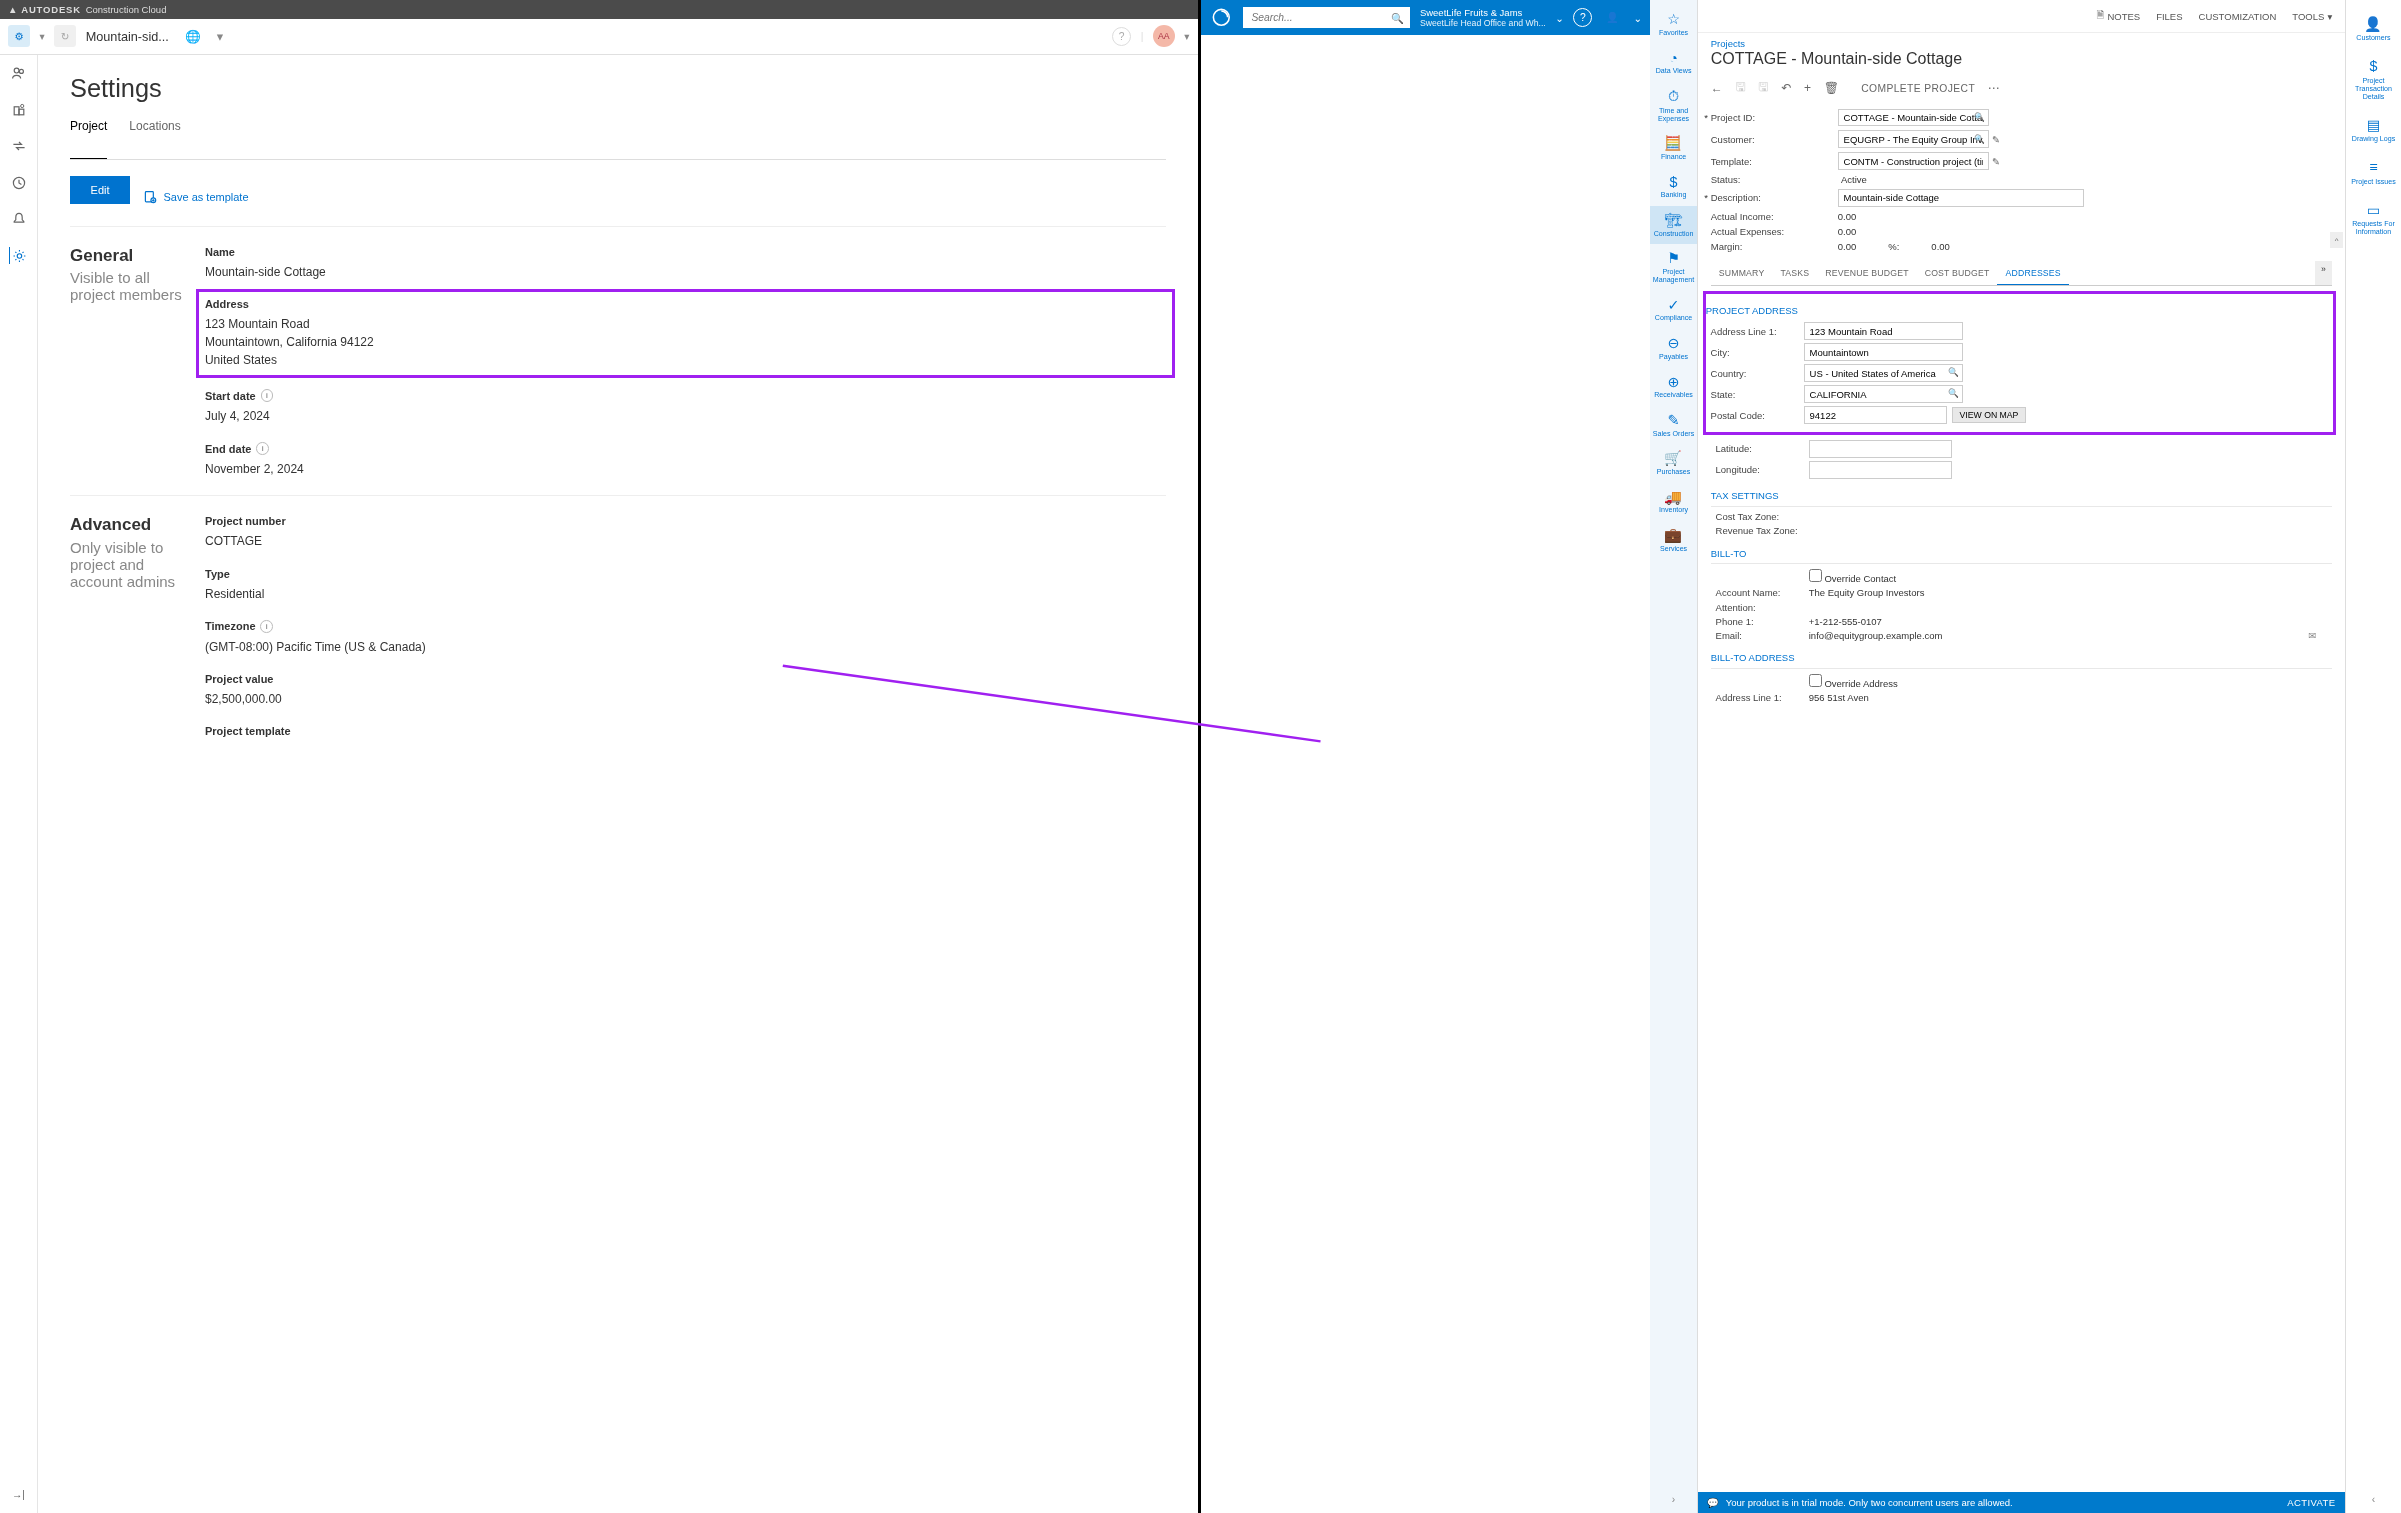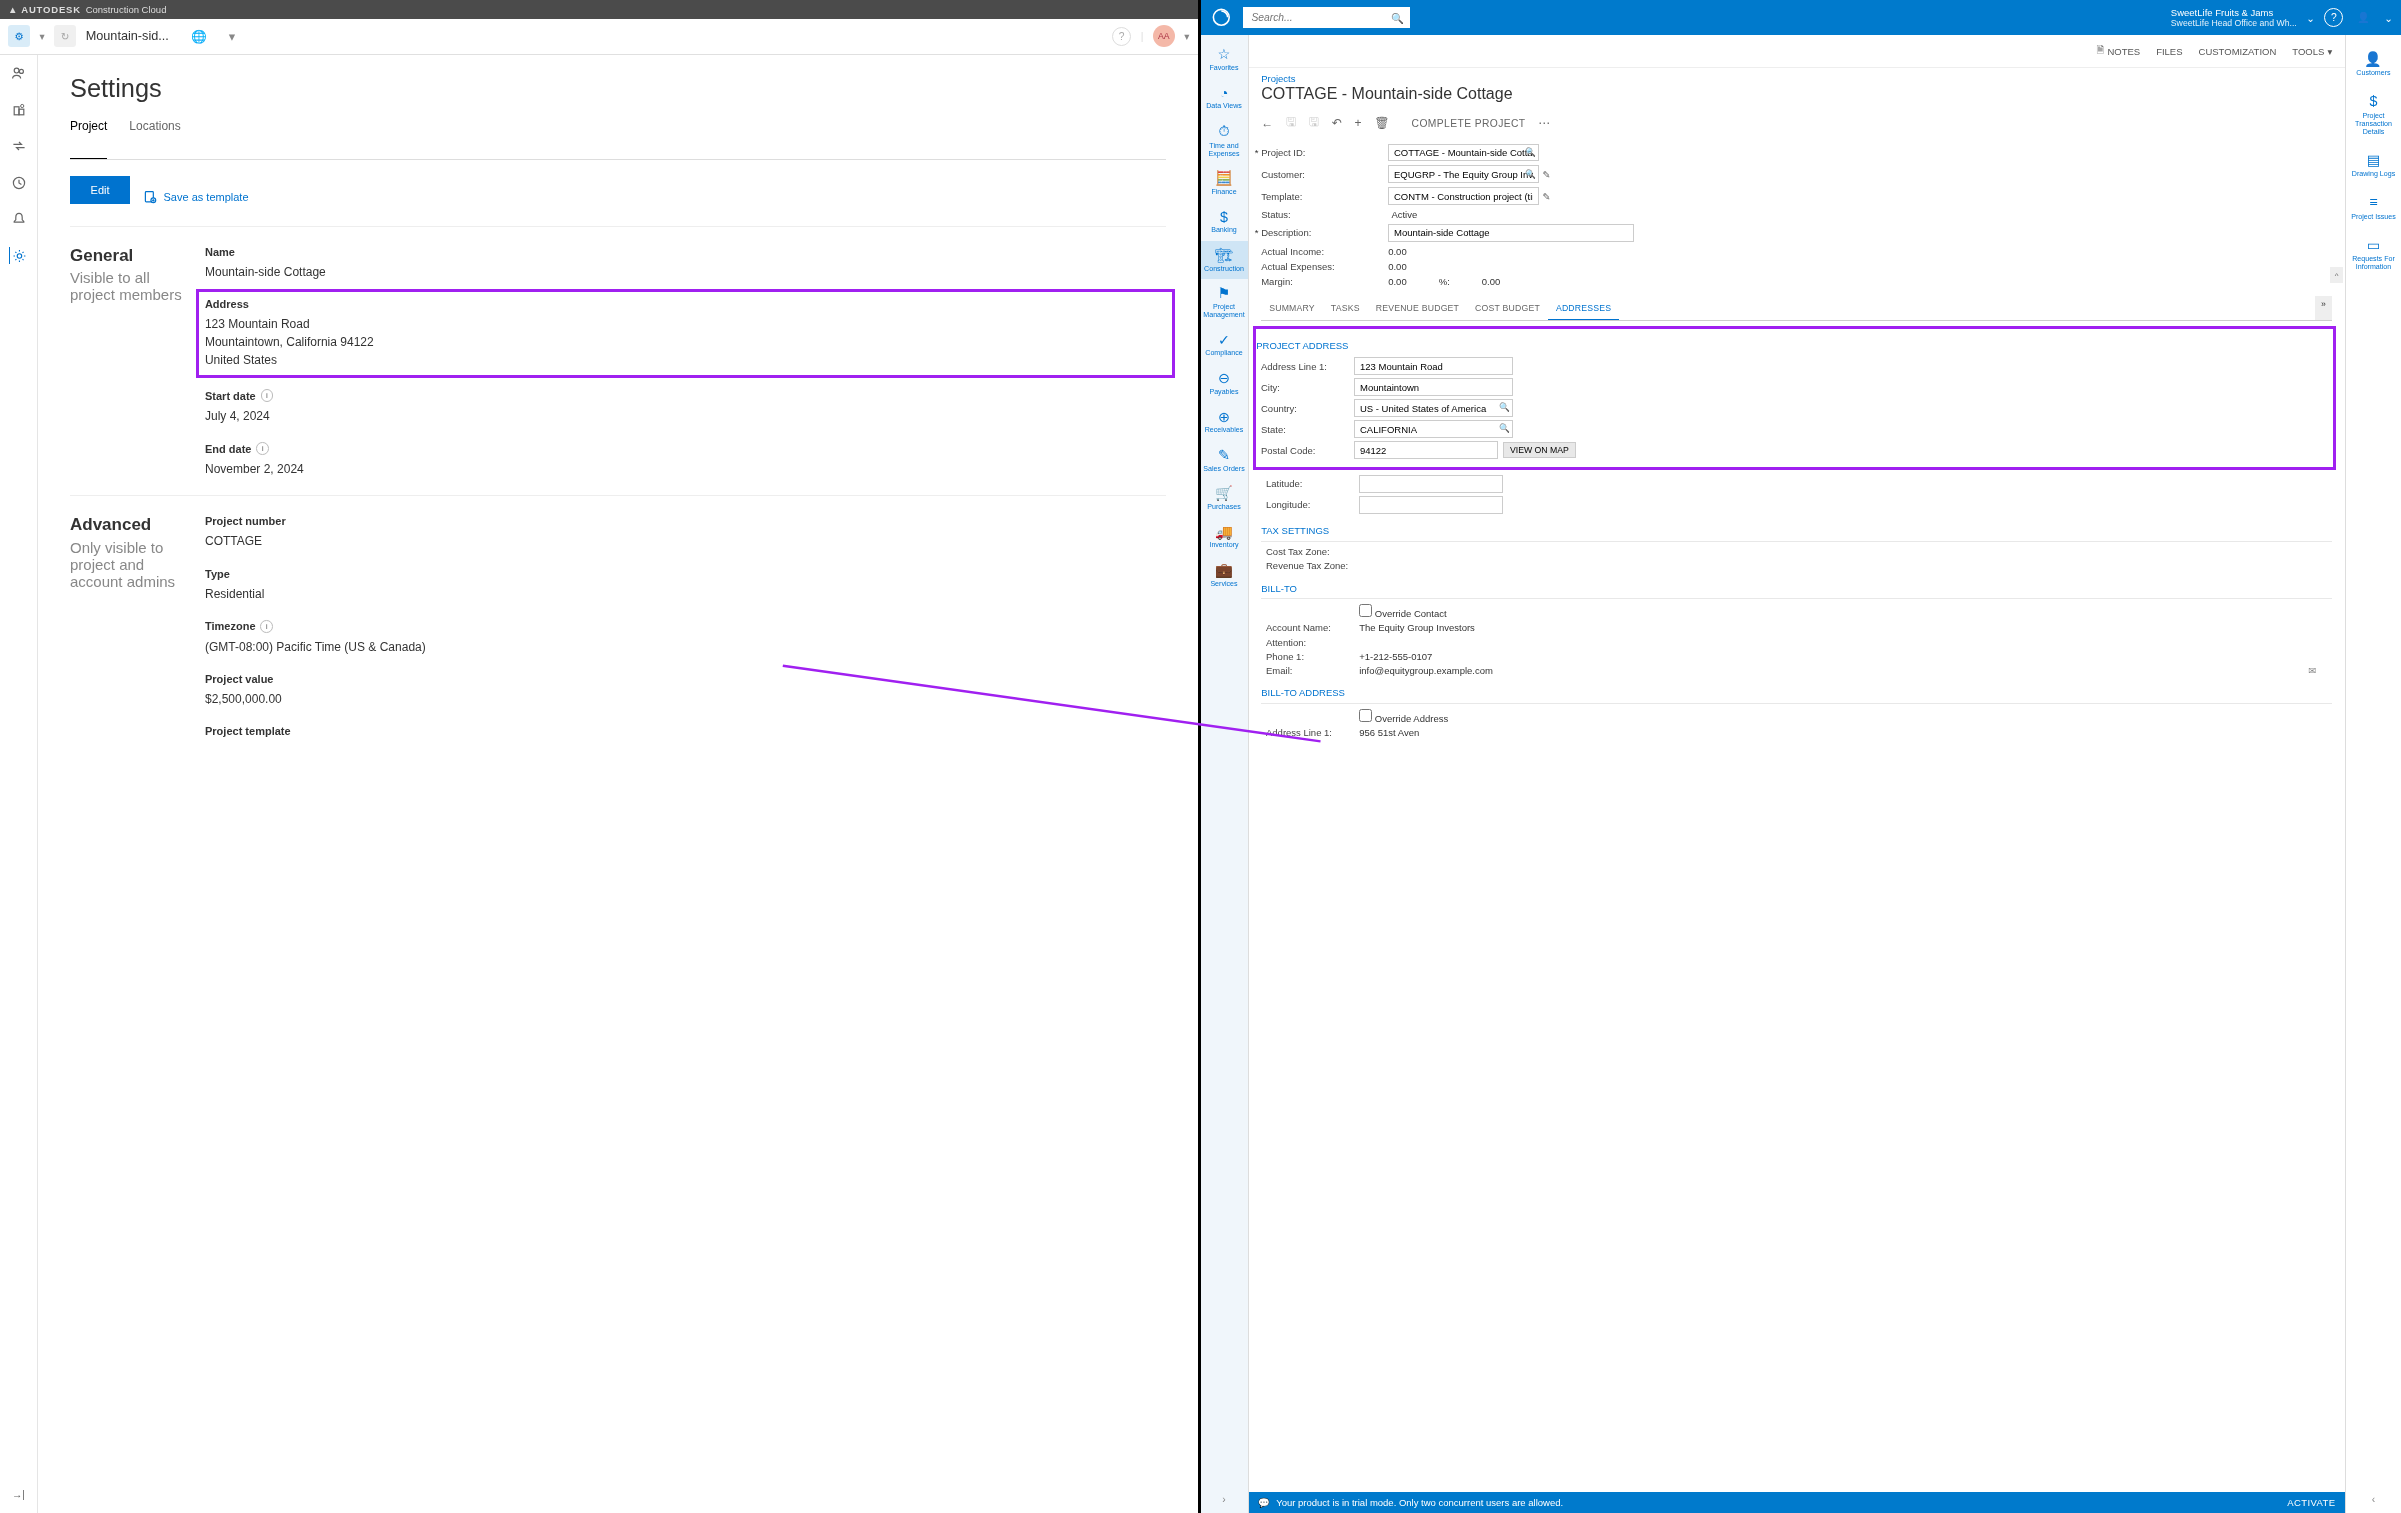--- a/index.html
+++ b/index.html
@@ -1,27 +1,27 @@
 <!DOCTYPE html>
 <html style="font-size:12.7px"><head>
 <meta charset="utf-8">
 <style>
 * { box-sizing: border-box; margin: 0; padding: 0; }
 body { font-family: -apple-system, BlinkMacSystemFont, "Segoe UI", Arial, sans-serif; font-size: 10.3px; color: #333; background: #fff; overflow: hidden; }
 .split { display: flex; width: 100vw; height: 100vh; }
 .left { width: 50%; height: 100%; border-right: 3.2px solid #000; display: flex; flex-direction: column; position: relative; }
-.right { width: 50%; height: 100%; display: flex; flex-direction: column; position: relative; }
+.right { width: 50%; height: 100%; display: flex; flex-direction: row; position: relative; }
 
 
 .l-topbar { background: #4b4b4b; color: #ddd; padding: 4px 8px; font-size: 9.5px; display: flex; align-items: center; gap: 4.8px; }
 .l-topbar .autodesk-logo { font-weight: bold; letter-spacing: 0.8px; }
 .l-header { display: flex; align-items: center; padding: 6.4px 8px; border-bottom: 0.8px solid #e0e0e0; gap: 9.5px; }
 .l-gear { width: 22px; height: 22px; background: #d9ecf8; border-radius: 3.2px; display: flex; align-items: center; justify-content: center; color: #0073cf; }
 .l-sync { width: 22px; height: 22px; background: #f0f0f0; border-radius: 3.2px; display: flex; align-items: center; justify-content: center; color: #aaa; }
-.l-title { font-size: 12.7px; color: #333; flex: 1; display: flex; align-items: center; gap: 22px; }
+.l-title { font-size: 12.7px; color: #333; flex: 1; display: flex; align-items: flex-end; gap: 16px; }
 .l-avatar { width: 22px; height: 22px; border-radius: 50%; background: #f4b8a8; color: #a34; display: flex; align-items: center; justify-content: center; font-size: 8.7px; font-weight: 500; }
 .l-body { display: flex; flex: 1; overflow: hidden; }
 .l-sidebar { width: 38px; border-right: 0.8px solid #e5e5e5; display: flex; flex-direction: column; align-items: center; padding-top: 9.5px; gap: 19px; }
 .l-sidebar .icn { width: 17.5px; height: 17.5px; color: #666; cursor: pointer; display: flex; align-items: center; justify-content: center; }
 .l-sidebar .icn.active { color: #0073cf; border-left: 1.6px solid #0073cf; margin-left: -1.6px; padding-left: 1.6px;}
 .l-sidebar .spacer { flex: 1; }
 .l-main { flex: 1; padding: 19px 32px; overflow-y: auto; }
 .l-h1 { font-size: 25.4px; font-weight: 400; margin-bottom: 16px; }
 .l-tabs { display: flex; gap: 22px; border-bottom: 0.8px solid #ddd; margin-bottom: 16px; }
 .l-tab { padding-bottom: 25px; font-size: 12px; color: #666; cursor: pointer; }

